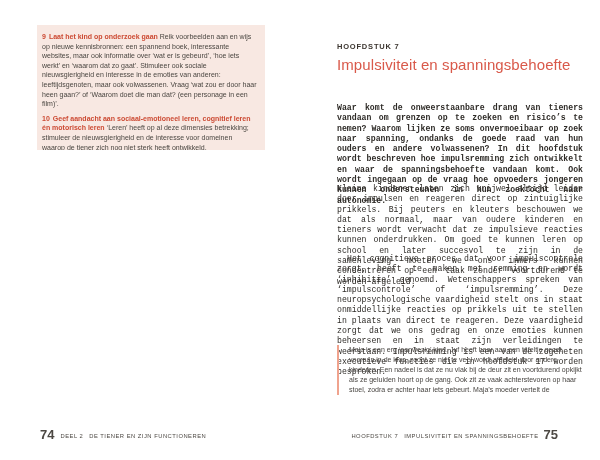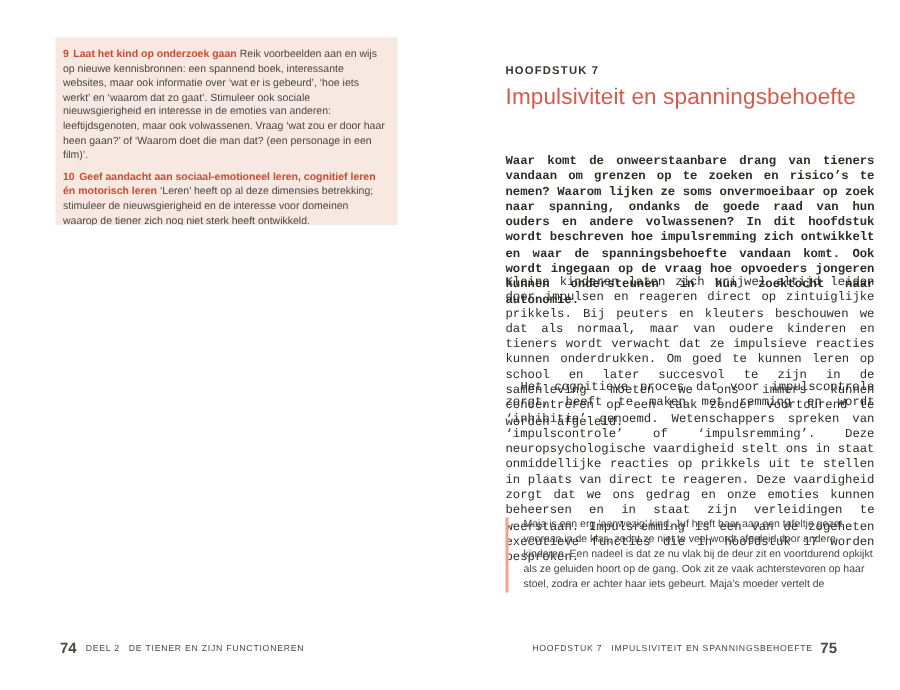--- a/index.html
+++ b/index.html
@@ -20,21 +20,21 @@
   .tip-num, .tip-label { color:#cc4a33; font-weight:bold; }
   .tip-num { margin-right:3px; }
   .tip-label { margin-right:2px; }
 
   .page-footer {
     position:absolute; top:426px; font-size:5.8px; letter-spacing:0.5px;
     color:#4c4843; text-transform:uppercase; white-space:nowrap;
   }
   .footer-left { left:40px; }
   .footer-right { right:42px; text-align:right; }
-  .pgnum { font-weight:bold; font-size:10px; letter-spacing:0; position:relative; top:0.5px; }
+  .pgnum { font-weight:bold; font-size:13px; letter-spacing:0; position:relative; top:0.5px; }
   .footer-left .pgnum { margin-right:6px; }
   .footer-right .pgnum { margin-left:5px; }
   .footer-sep { display:inline-block; width:6px; }
 
   
   .kicker {
     position:absolute; left:337px; top:42px;
     font-size:7.5px; font-weight:bold; letter-spacing:0.8px; color:#3b352f;
   }
   .chapter-title {

